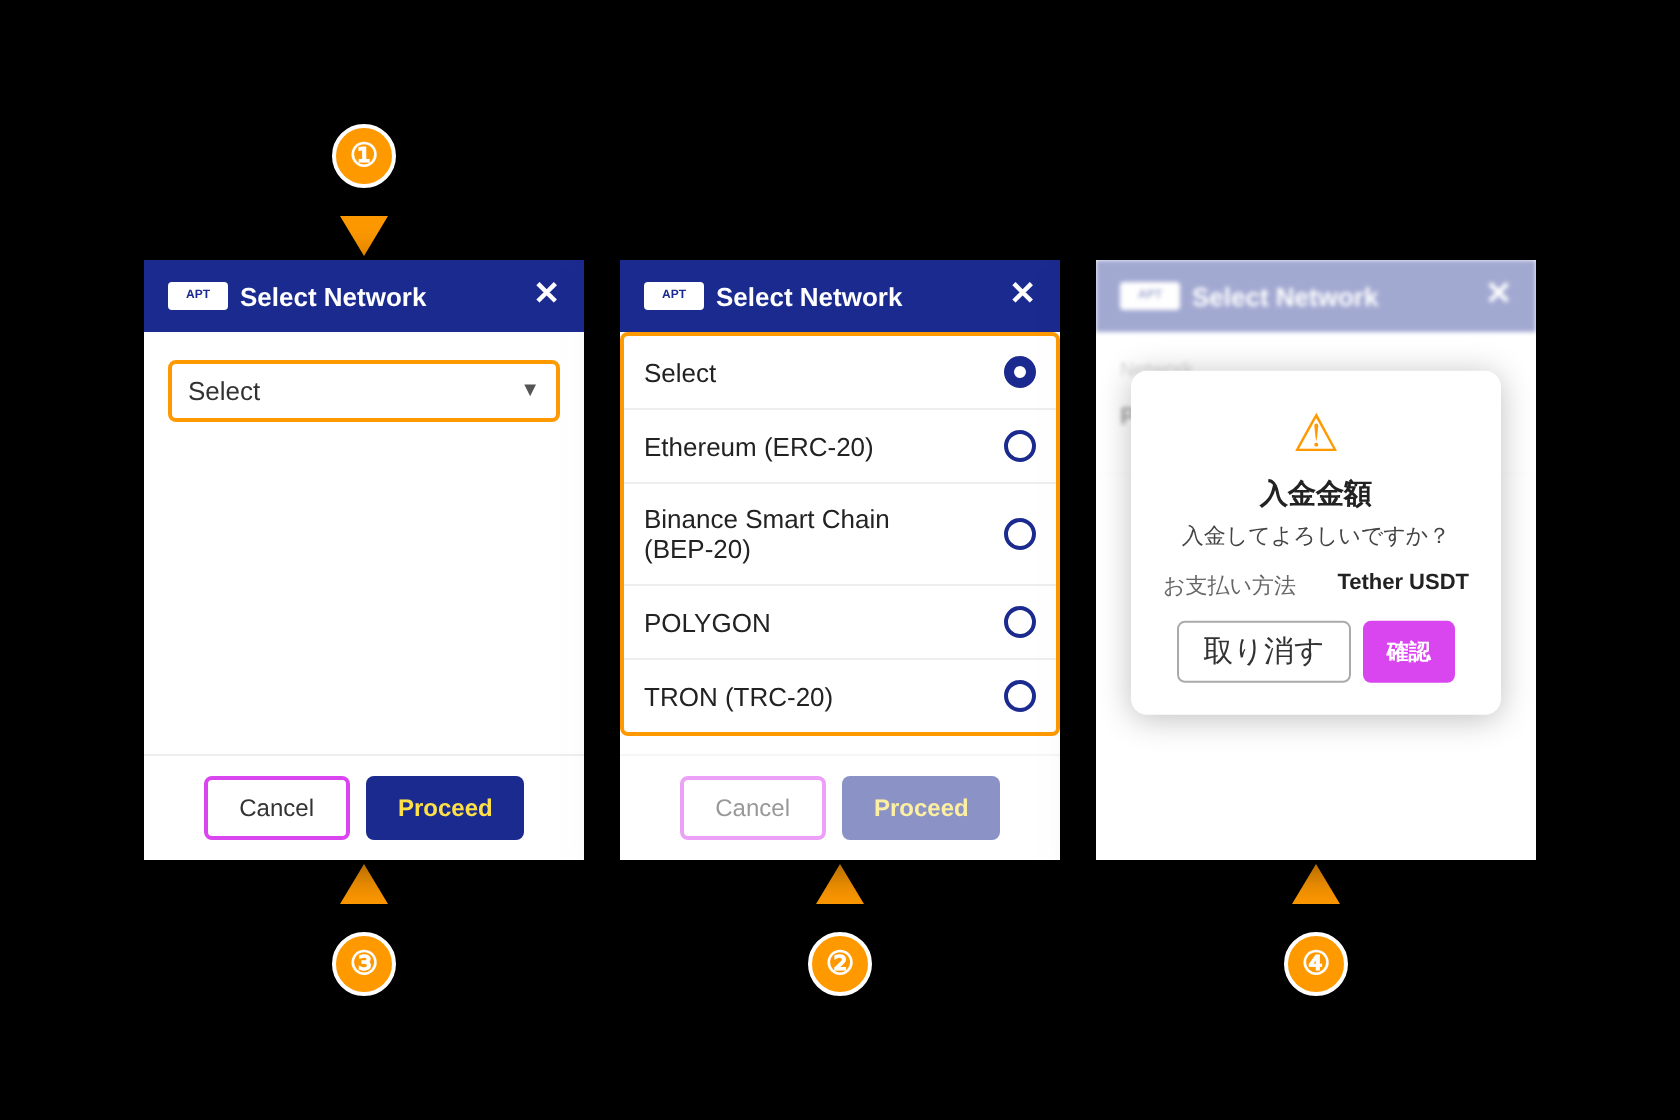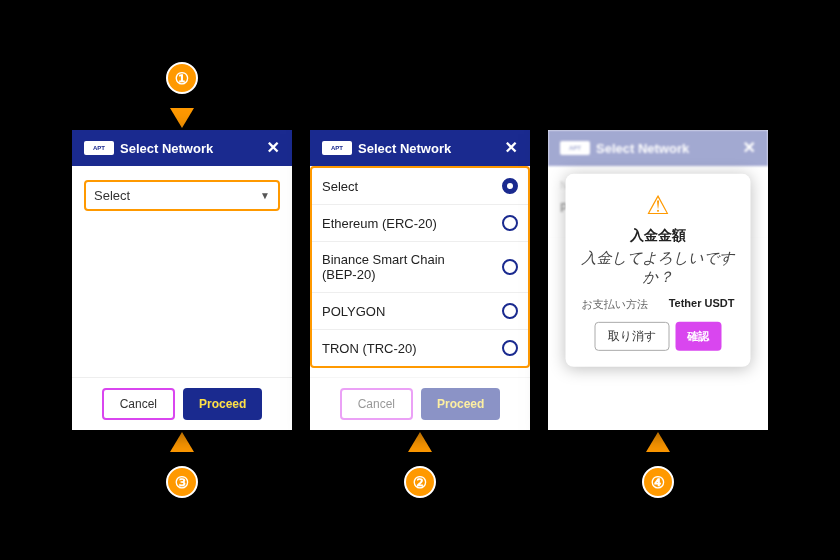--- a/index.html
+++ b/index.html
@@ -204,24 +204,23 @@
     }
 
     .confirm-title {
       font-size: 14px;
       font-weight: bold;
       color: #222;
       margin-bottom: 4px;
     }
 
     .confirm-subtitle {
-      font-size: 15px;
+      font-size: 11px;
       color: #444;
       margin-bottom: 10px;
-      font-style: italic;
     }
 
     .confirm-row {
       display: flex;
       justify-content: space-between;
       font-size: 11px;
       margin-bottom: 4px;
     }
 
     .confirm-row-label {
@@ -239,21 +238,21 @@
       margin-top: 10px;
       justify-content: center;
     }
 
     .btn-cancel-sm {
       background: #fff;
       border: 1px solid #aaa;
       color: #333;
       padding: 5px 12px;
       border-radius: 4px;
-      font-size: 12px;
+      font-size: 15px;
       cursor: pointer;
     }
 
     .btn-confirm-sm {
       background: #d946ef;
       border: none;
       color: #fff;
       padding: 5px 12px;
       border-radius: 4px;
       font-size: 11px;

